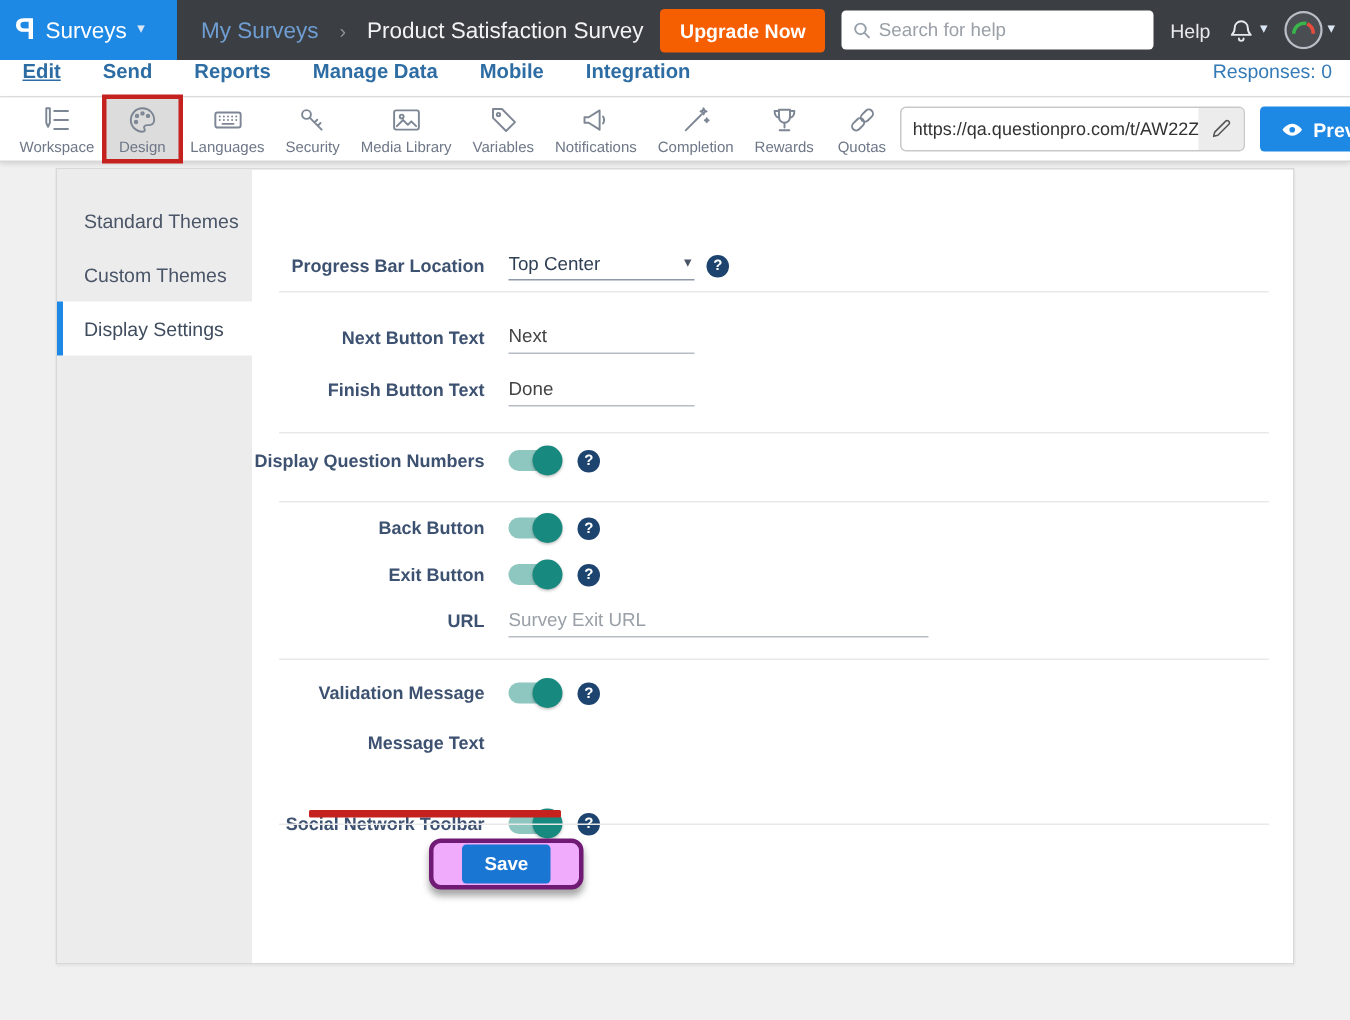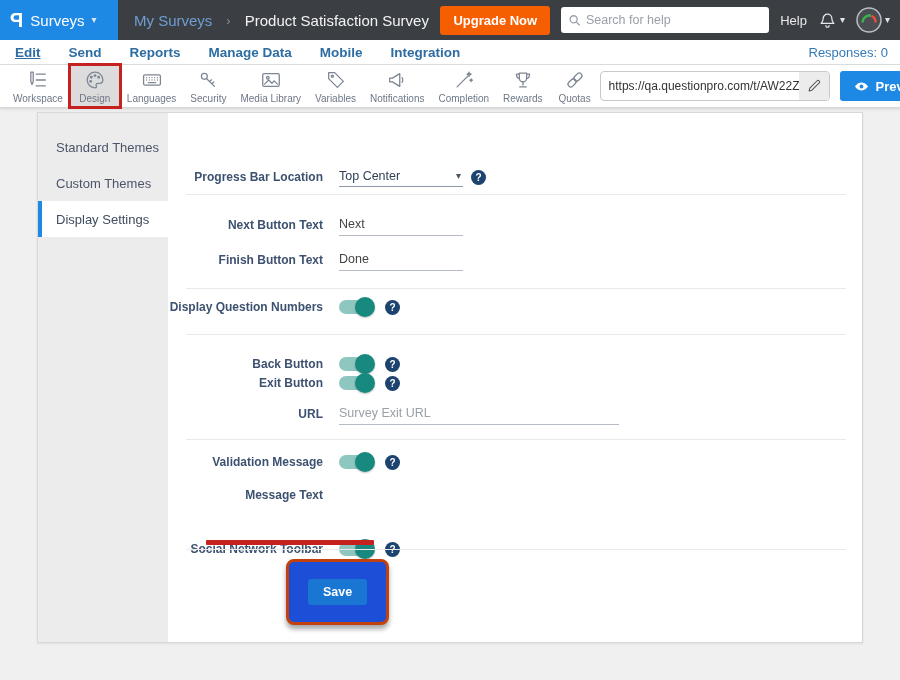--- a/index.html
+++ b/index.html
@@ -18,21 +18,21 @@
   .bc-title { color:#f2f3f5; font-size:15px; }
   .topbar-right { margin-left:auto; display:flex; align-items:center; gap:11px; padding-right:10px; }
   .upgrade { background:#f65e02; color:#fff; border:0; border-radius:3px; font-size:13px; font-weight:bold; padding:7px 13px; cursor:pointer; font-family:inherit; }
   .searchbox { background:#fff; border-radius:3px; height:26px; width:208px; display:flex; align-items:center; padding:0 7px; gap:5px; }
   .searchbox input { border:0; outline:none; font-size:12.5px; width:100%; color:#333; font-family:inherit; }
   .searchbox input::placeholder { color:#9aa0a8; }
   .help-link { color:#e8eaed; font-size:13px; cursor:pointer; }
   .icon-wrap { display:flex; align-items:center; gap:3px; cursor:pointer; }
 
   
-  .navrow { height:25px; background:#fff; border-bottom:1px solid #e0e0e0; display:flex; align-items:center; padding:0 12px 0 15px; }
+  .navrow { height:25px; background:#fff; border-bottom:1px solid #e0e0e0; display:flex; align-items:flex-start; padding:0 12px 0 15px; }
   .navlinks { display:flex; gap:28px; align-items:center; }
   .navlink { color:#2d6da3; font-size:13.5px; font-weight:bold; cursor:pointer; }
   .navlink.active { text-decoration:underline; }
   .responses { margin-left:auto; color:#337ab7; font-size:13px; }
 
   
   .toolbar { height:43px; background:#fff; border-bottom:1px solid #d7d7d7; box-shadow:0 1px 3px rgba(0,0,0,.12); display:flex; align-items:center; padding:0 8px 0 6px; position:relative; z-index:2; }
   .tb-items { display:flex; align-items:stretch; height:100%; }
   .tb-item { display:flex; flex-direction:column; align-items:center; justify-content:center; padding:3px 7px 2px; cursor:pointer; min-width:50px; }
   .tb-item .tb-icon { height:21px; display:flex; align-items:center; }
@@ -67,21 +67,21 @@
   .uline::placeholder { color:#9aa0a8; }
   .uline.muted { color:#6b7280; }
 
   .toggle { width:34px; height:14px; border-radius:7px; background:#8ec6c0; position:relative; display:inline-block; cursor:pointer; flex:0 0 auto; }
   .toggle .knob { position:absolute; right:-2px; top:-3px; width:20px; height:20px; border-radius:50%; background:#17897e; box-shadow:0 1px 2px rgba(0,0,0,.25); }
 
   .help { width:15px; height:15px; border-radius:50%; background:#1d436f; color:#fff; font-size:10px; font-weight:bold; display:inline-flex; align-items:center; justify-content:center; margin-left:12px; cursor:pointer; flex:0 0 auto; font-style:normal; }
   .gap8 { margin-left:8px; }
 
   .red-underline { position:absolute; left:38px; width:168px; height:5px; background:#c5221f; border-radius:1px; }
-  .save-anno { position:absolute; border:3px solid #c2410c; border-radius:8px; padding:17px 19px; box-shadow:0 4px 5px rgba(0,0,0,.35); background:#1d4ed8; }
+  .save-anno { position:absolute; border:3px solid #701a75; border-radius:8px; padding:1px 19px; box-shadow:0 4px 5px rgba(0,0,0,.35); background:#f0abfc; }
   .save-btn { background:#1976d2; color:#fff; border:0; border-radius:3px; font-size:12.5px; font-weight:bold; padding:6px 15px; cursor:pointer; font-family:inherit; }
 </style>
 </head>
 <body>
 
 <header class="topbar">
   <div class="logo-area">
     <span class="logo-glyph">P</span>
     <span class="logo-label">Surveys</span>
     <span class="caret">▾</span>
@@ -287,21 +287,21 @@
       <div class="frow" style="top:182px">
         <span class="flabel">Display Question Numbers</span>
         <span class="toggle">
             <span class="knob"></span>
           </span>
         <span class="help">?</span>
       </div>
 
       <div class="sep" style="top:221px"></div>
 
-      <div class="frow" style="top:239px">
+      <div class="frow" style="top:227px">
         <span class="flabel">Back Button</span>
         <span class="toggle">
             <span class="knob"></span>
           </span>
         <span class="help">?</span>
       </div>
 
       <div class="frow" style="top:258px">
         <span class="flabel">Exit Button</span>
         <span class="toggle">

